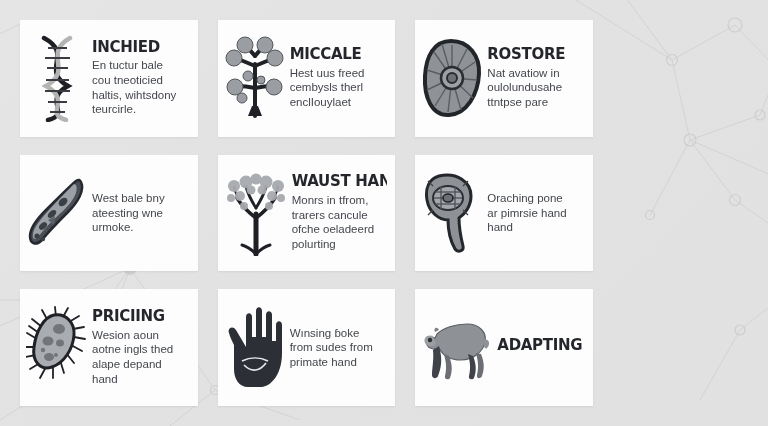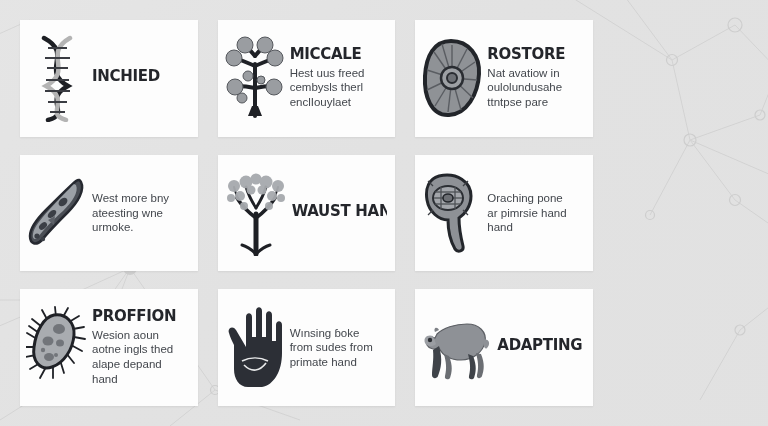--- a/index.html
+++ b/index.html
@@ -127,20 +127,24 @@
           <line x1="13" y1="34" x2="34" y2="34"></line>
           <line x1="12" y1="46" x2="35" y2="46"></line>
           <line x1="11" y1="57" x2="36" y2="57"></line>
           <line x1="14" y1="68" x2="33" y2="68"></line>
           <line x1="16" y1="78" x2="31" y2="78"></line>
         </g>
       </svg>
     </div>
     <div class="card-text">
       <div class="card-title">INCHIED</div>
+      <div class="card-body">En tuctur bale
+cou tneoticied
+haltis, wihtsdony
+teurcirle.</div>
     </div>
   </div>
 
   <div class="card">
     <div class="icon-wrap">
       <svg width="62" height="84" viewBox="0 0 62 84">
         <g stroke="#1f2126" stroke-width="4" fill="none" stroke-linecap="round">
           <line x1="31" y1="80" x2="31" y2="28"></line>
           <path d="M31 30 C22 26 16 24 12 22"></path>
           <path d="M31 30 C40 26 46 24 50 22"></path>
@@ -208,21 +212,21 @@
         <path d="M50 9 C53 16 46 26 37 35 C27 44 18 53 13 60 C9 65 6 63 7 58 C8 51 14 44 23 34 C33 23 43 13 48 8 Z" fill="#9ba0a6"></path>
         <ellipse cx="37" cy="26" rx="5" ry="3.5" transform="rotate(-40 37 26)" fill="#3b3f46"></ellipse>
         <ellipse cx="26" cy="38" rx="5" ry="3" transform="rotate(-40 26 38)" fill="#3b3f46"></ellipse>
         <ellipse cx="17" cy="50" rx="4.5" ry="3" transform="rotate(-40 17 50)" fill="#3b3f46"></ellipse>
         <circle cx="11" cy="60" r="2.6" fill="#3b3f46"></circle>
         <circle cx="17" cy="63" r="2.2" fill="#3b3f46"></circle>
         <path d="M22 44 L29 40 L28 49 Z" fill="#5d6168"></path>
       </svg>
     </div>
     <div class="card-text">
-      <div class="card-body">West more bny
+      <div class="card-body">West bale bny
 ateesting wne
 urmoke.</div>
     </div>
   </div>
 
   <div class="card">
     <div class="icon-wrap">
       <svg width="64" height="86" viewBox="0 0 64 86">
         <g stroke="#1e2025" fill="none" stroke-linecap="round">
           <path d="M32 84 L32 44" stroke-width="5"></path>
@@ -247,20 +251,24 @@
           <circle cx="38" cy="20" r="4.5"></circle>
             <circle cx="7" cy="28" r="4"></circle>
           <circle cx="57" cy="28" r="4"></circle>
             <circle cx="20" cy="36" r="4"></circle>
           <circle cx="45" cy="36" r="4"></circle>
         </g>
       </svg>
     </div>
     <div class="card-text">
       <div class="card-title">WAUST HAND</div>
+      <div class="card-body">Monrs in tfrom,
+trarers cancule
+ofche oeladeerd
+polurting</div>
     </div>
   </div>
 
   <div class="card">
     <div class="icon-wrap">
       <svg width="62" height="82" viewBox="0 0 62 82">
         <path d="M18 4 C36 0 50 10 50 24 C50 34 44 42 38 46 C38 54 40 66 42 74 C43 79 37 81 34 77 C30 70 27 58 27 48 C18 48 8 40 6 28 C4 16 8 7 18 4 Z" fill="#8e9196" stroke="#23262b" stroke-width="3"></path>
         <ellipse cx="27" cy="26" rx="15" ry="12" fill="#a3a6ab" stroke="#2b2e33" stroke-width="2"></ellipse>
         <g stroke="#4e5156" stroke-width="1.3" fill="none">
           <path d="M14 20 L40 20"></path>
@@ -312,21 +320,21 @@
           <ellipse cx="33" cy="24" rx="6" ry="5"></ellipse>
           <ellipse cx="22" cy="36" rx="5.5" ry="4.5"></ellipse>
           <ellipse cx="34" cy="38" rx="4" ry="3.5"></ellipse>
           <ellipse cx="23" cy="52" rx="5" ry="4"></ellipse>
           <circle cx="17" cy="45" r="2.2"></circle>
           <circle cx="30" cy="50" r="2"></circle>
         </g>
       </svg>
     </div>
     <div class="card-text">
-      <div class="card-title">PROFFION</div>
+      <div class="card-title">PRICIING</div>
       <div class="card-body">Wesion aoun
 aotne ingls thed
 alape depand
 hand</div>
     </div>
   </div>
 
   <div class="card">
     <div class="icon-wrap">
       <svg width="58" height="86" viewBox="0 0 58 86">

